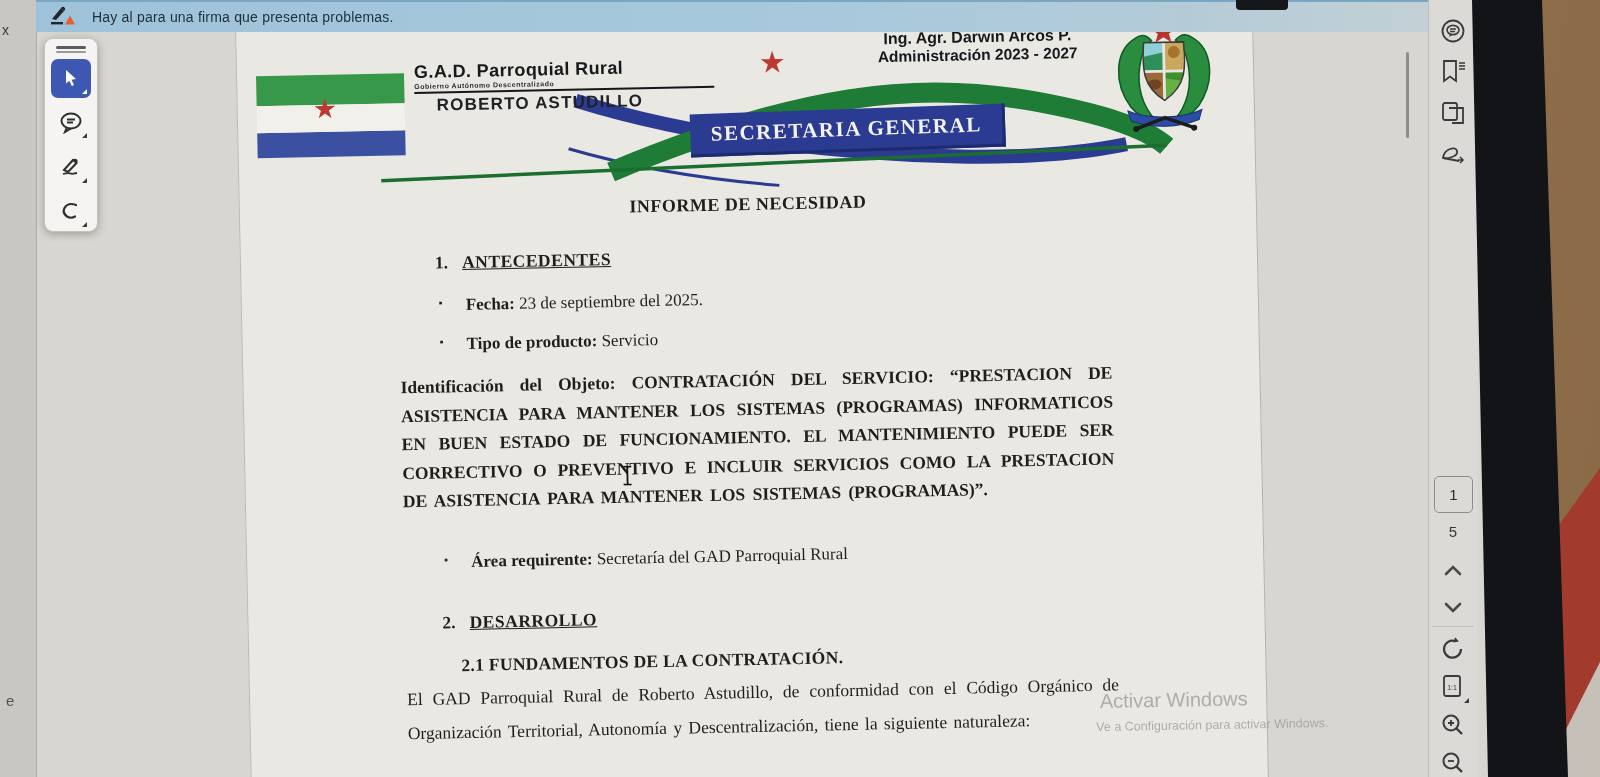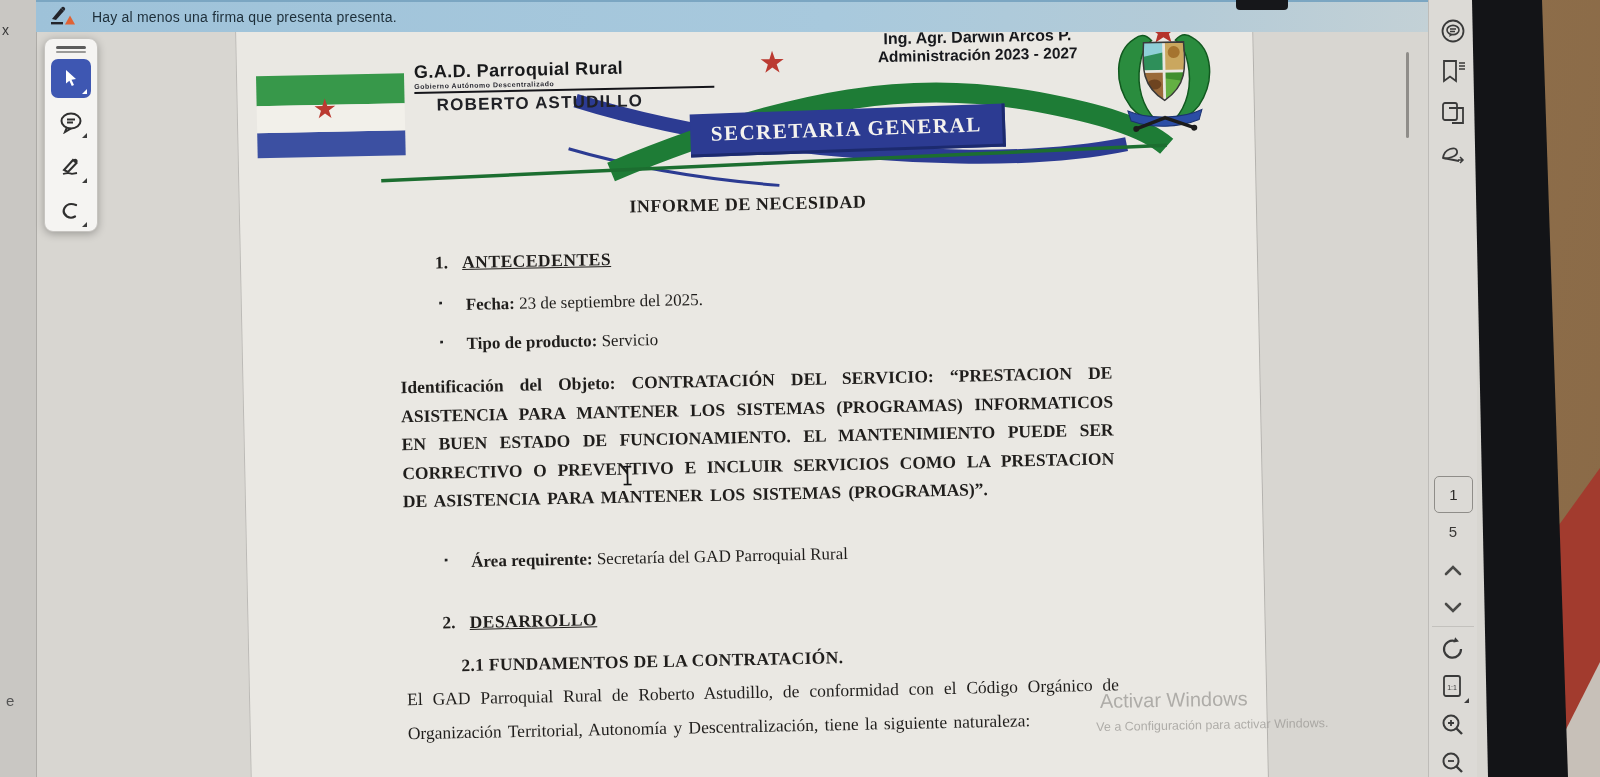--- a/index.html
+++ b/index.html
@@ -116,21 +116,21 @@
 
   <div class="warn-bar">
     <div class="warn-icon">
       <svg width="30" height="24" viewBox="0 0 30 24">
         <path d="M4 14 L13 3 L16 6 L8 15 Z" fill="#23242a"></path>
         <path d="M13 3 Q15 1 16.5 2.5 Q18 4 16 6 Z" fill="#23242a"></path>
         <rect x="3" y="17" width="12" height="2.4" fill="#23242a"></rect>
         <path d="M17 19.5 L22 10.5 L27 19.5 Z" fill="#e06234"></path>
       </svg>
     </div>
-    <div class="warn-text">Hay al menos una firma que presenta presenta.</div>
+    <div class="warn-text">Hay al para una firma que presenta problemas.</div>
   </div>
   <div class="top-notch"></div>
 
   <div class="content">
     <div class="page">
 
       <svg class="hdr-svg" viewBox="0 0 1016 300">
         <path d="M 330,200 C 400,222 470,234 540,241" stroke="#2c3b92" stroke-width="3" fill="none"></path>
         <path d="M 338,152 C 470,196 620,212 720,216 C 800,219 850,214 888,207" stroke="#2c3b92" stroke-width="14" fill="none"></path>
         <path d="M 372,224 C 560,150 680,138 800,163 C 862,176 906,190 928,210" stroke="#1e7c36" stroke-width="20" fill="none"></path>

